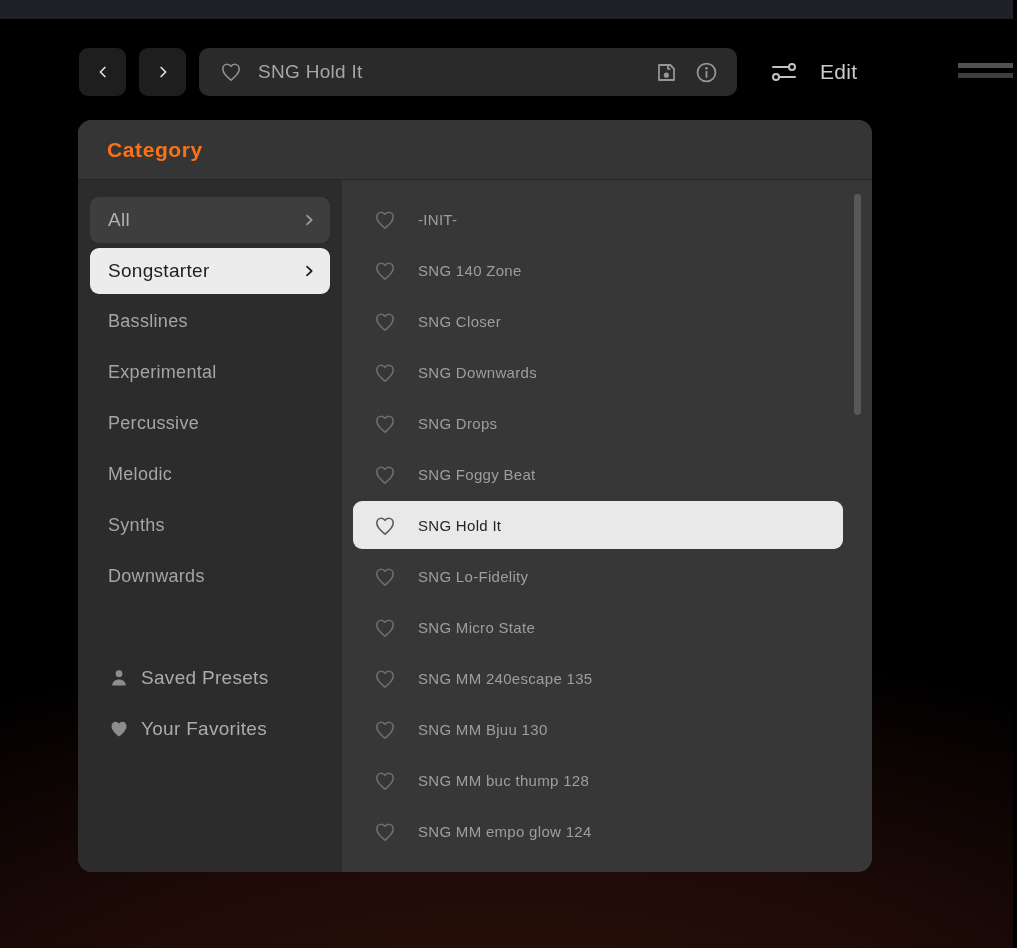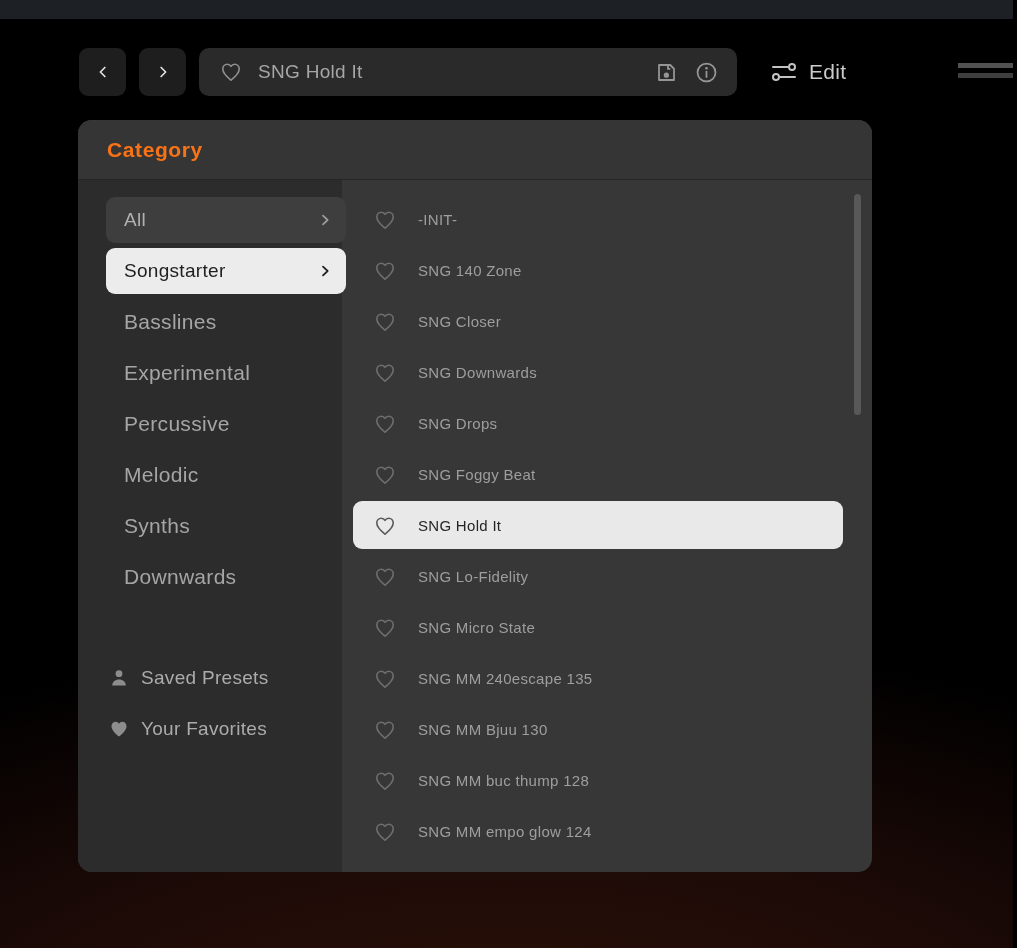--- a/index.html
+++ b/index.html
@@ -22,21 +22,21 @@
   .preset-field { position:absolute; left:199px; top:48px; width:538px; height:48px;
     border-radius:10px; background:#2a2a2a; display:flex; align-items:center;
     padding:0 18px 0 20px; }
   .preset-field .heart { width:24px; height:24px; color:#8f8f8f; flex:0 0 auto; }
   .preset-field .name { flex:1; margin-left:15px; font-size:19px; color:#a6a6a6; letter-spacing:.3px;
     white-space:nowrap; overflow:hidden; }
   .field-icon { width:25px; height:25px; color:#969696; flex:0 0 auto; cursor:pointer; }
   .field-icon + .field-icon { margin-left:15px; }
 
   .edit-group { position:absolute; left:770px; top:48px; height:48px; display:flex;
-    align-items:center; gap:11px; cursor:pointer; }
+    align-items:center; gap:22px; cursor:pointer; }
   .edit-group svg { width:28px; height:26px; color:#c2c2c2; }
   .edit-group .edit-lbl { font-size:21px; color:#cbcbcb; letter-spacing:.3px; }
 
   .corner-line { position:absolute; left:958px; width:60px; height:5px; }
   .corner-line.l1 { top:63px; background:#525252; }
   .corner-line.l2 { top:73px; background:#3e3e3e; }
 
   
   .panel { position:absolute; left:78px; top:120px; width:794px; height:752px;
     border-radius:14px; background:#373737; overflow:hidden; }
@@ -44,24 +44,24 @@
   .cat-col { position:absolute; left:0; top:0; width:264px; height:100%; background:#2c2c2c; }
 
   .panel-header { position:absolute; left:0; top:0; width:100%; height:60px; background:#353535;
     border-bottom:1px solid rgba(0,0,0,.28); z-index:3; }
   .panel-header .hdr { position:absolute; top:0; line-height:60px; color:#f97316;
     font-size:21px; font-weight:bold; letter-spacing:.6px; }
   .panel-header .hdr.cat { left:29px; }
   .panel-header .hdr.pre { left:293px; }
 
   
-  .cat-list { position:absolute; left:0; top:61px; width:264px; padding-top:13px;margin-left:16px; }
+  .cat-list { position:absolute; left:0; top:61px; width:264px; padding-top:13px; }
   .cat-row { height:51px; display:flex; align-items:center; }
   .cat-row.plain { padding-left:30px; cursor:pointer; }
-  .cat-row.plain .lbl { font-size:21px; color:#a5a5a5; letter-spacing:.3px; }
+  .cat-row.plain .lbl { font-size:18px; color:#a5a5a5; letter-spacing:.3px; }
   .cat-btn { margin:0 12px; width:240px; height:46px; border-radius:9px; background:#3e3e3e;
     display:flex; align-items:center; padding:0 13px 0 18px; cursor:pointer; }
   .cat-btn .lbl { flex:1; font-size:19px; color:#b1b1b1; letter-spacing:.3px; }
   .cat-btn .chev { width:16px; height:16px; color:#9b9b9b; display:flex; }
   .cat-btn.sel { background:#ececec; }
   .cat-btn.sel .lbl { color:#1f1f1f; }
   .cat-btn.sel .chev { color:#1f1f1f; }
 
   .cat-footer { position:absolute; left:0; top:532px; width:264px; }
   .foot-row { height:51px; display:flex; align-items:center; padding-left:30px; cursor:pointer; }

